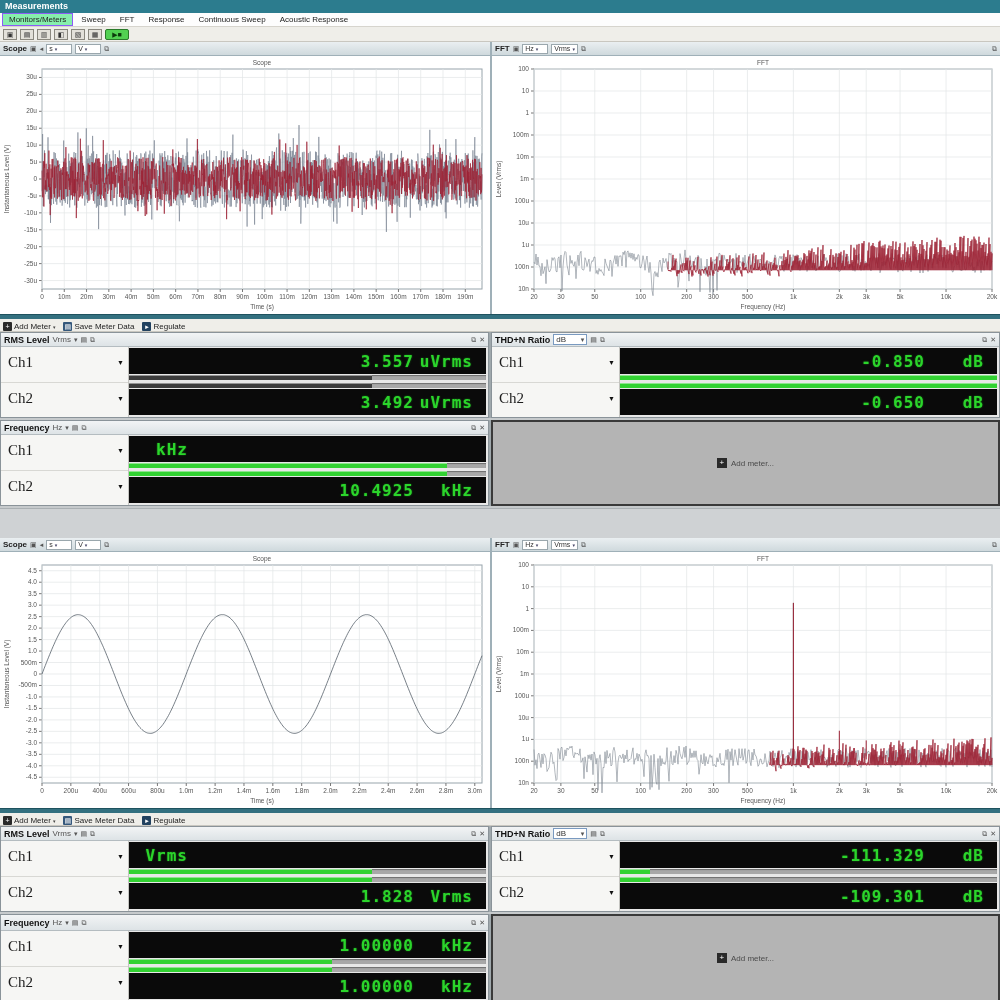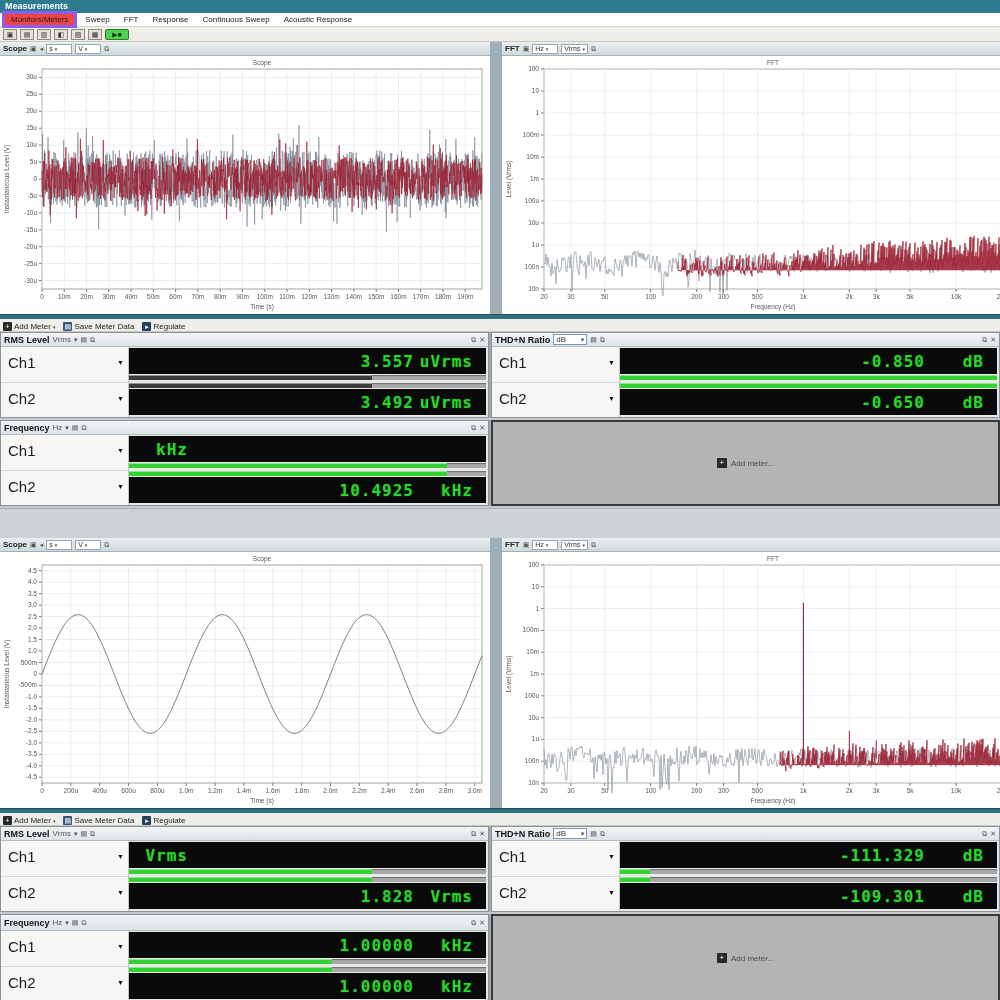--- a/index.html
+++ b/index.html
@@ -3,29 +3,29 @@
 <meta charset="utf-8">
 <style>
   * { margin:0; padding:0; box-sizing:border-box; }
   html,body { width:1000px; height:1000px; overflow:hidden; background:#c6cacc;
     font-family:"Liberation Sans", sans-serif; }
   .titlebar { height:13px; background:#2c7c8e; color:#fff; font-size:9px; font-weight:bold;
     line-height:13px; padding-left:5px; }
   .tabbar { height:14px; background:#fdfdfd; border-bottom:1px solid #d6d4cd;
     display:flex; align-items:center; gap:2px; padding-left:2px; }
   .tab { font-size:8px; color:#222; padding:1px 6px; cursor:default; }
-  .tab.active { background:#ef4444; border:3px solid #8b5cf6; }
+  .tab.active { background:#86efac; border:1px solid #8b5cf6; }
   .toolbar { height:15px; background:#efeee9; border-bottom:1px solid #c9c7c0;
     display:flex; align-items:center; gap:3px; padding-left:3px; }
   .tb-icon { width:14px; height:11px; background:#e3e1da; border:1px solid #8a887f;
     font-size:7px; line-height:9px; text-align:center; color:#333; }
   .tb-toggle { width:24px; height:11px; background:#52d152; border:1px solid #2a7a2a;
     border-radius:2px; font-size:7px; line-height:9px; text-align:center; color:#0c3a0c; }
 
-  .chart-row { display:flex; gap:12px; background:#9fb0b8; }
+  .chart-row { display:flex; gap:2px; background:#9fb0b8; }
   .chart-panel { background:#fff; }
   .chart-head { height:14px; background:linear-gradient(#eaeff1,#cfd9dd);
     border-bottom:1px solid #9fb0b8; display:flex; align-items:center; gap:3px;
     padding:0 3px; font-size:8px; color:#222; }
   .ch-title { font-weight:bold; }
   .mini-icon { font-size:7px; color:#555; line-height:10px; }
   .dd { background:#fff; border:1px solid #9aa7ad; font-size:7px; color:#333;
     padding:0 2px; display:inline-flex; align-items:center; gap:2px; min-width:26px;
     height:10px; }
   .dd .arr { font-size:5px; color:#446; }
@@ -45,21 +45,21 @@
   .meter.left { width:489px; } .meter.right { flex:1; }
   .meter-head { height:16px; background:linear-gradient(#f2f4f5,#dde3e6);
     border-bottom:1px solid #b4bcc0; display:flex; align-items:center; gap:3px;
     padding:0 3px; font-size:8px; }
   .mh-title { font-weight:bold; color:#111; font-size:9px; }
   .mh-unit { color:#555; font-size:8px; }
   .mh-select { background:#fff; border:1px solid #7a9ac0; font-size:8px; color:#333;
     padding:0 2px; min-width:34px; height:11px; display:inline-flex; align-items:center; }
   .meter-body { flex:1; display:flex; }
   .ch-col { width:128px; background:#f6f6f4; border-right:1px solid #c4c4c0;
-    display:flex; flex-direction:column; }
+    display:flex; flex-direction:column;font-family:Liberation Serif, serif; }
   .ch-cell { flex:1; position:relative; border-bottom:1px solid #d8d8d4;
     font-size:15px; color:#1c1c1c; padding:7px 0 0 7px; }
   .ch-cell:last-child { border-bottom:none; }
   .ch-arrow { position:absolute; right:4px; top:12px; font-size:7px; color:#111; }
   .disp-col { flex:1; display:flex; flex-direction:column; padding:1px 2px 2px 0; }
   .disp { height:26px; background:#0a0a0a; display:flex; align-items:center; }
   .digital { font-family:"DejaVu Sans Mono", monospace; font-weight:bold; color:#2bd52b;
     font-size:16px; letter-spacing:1px; text-shadow:0 0 2px rgba(40,210,40,.5); }
   .disp .val { flex:1; text-align:right; }
   .disp .unit { width:72px; text-align:right; padding-right:13px; }

